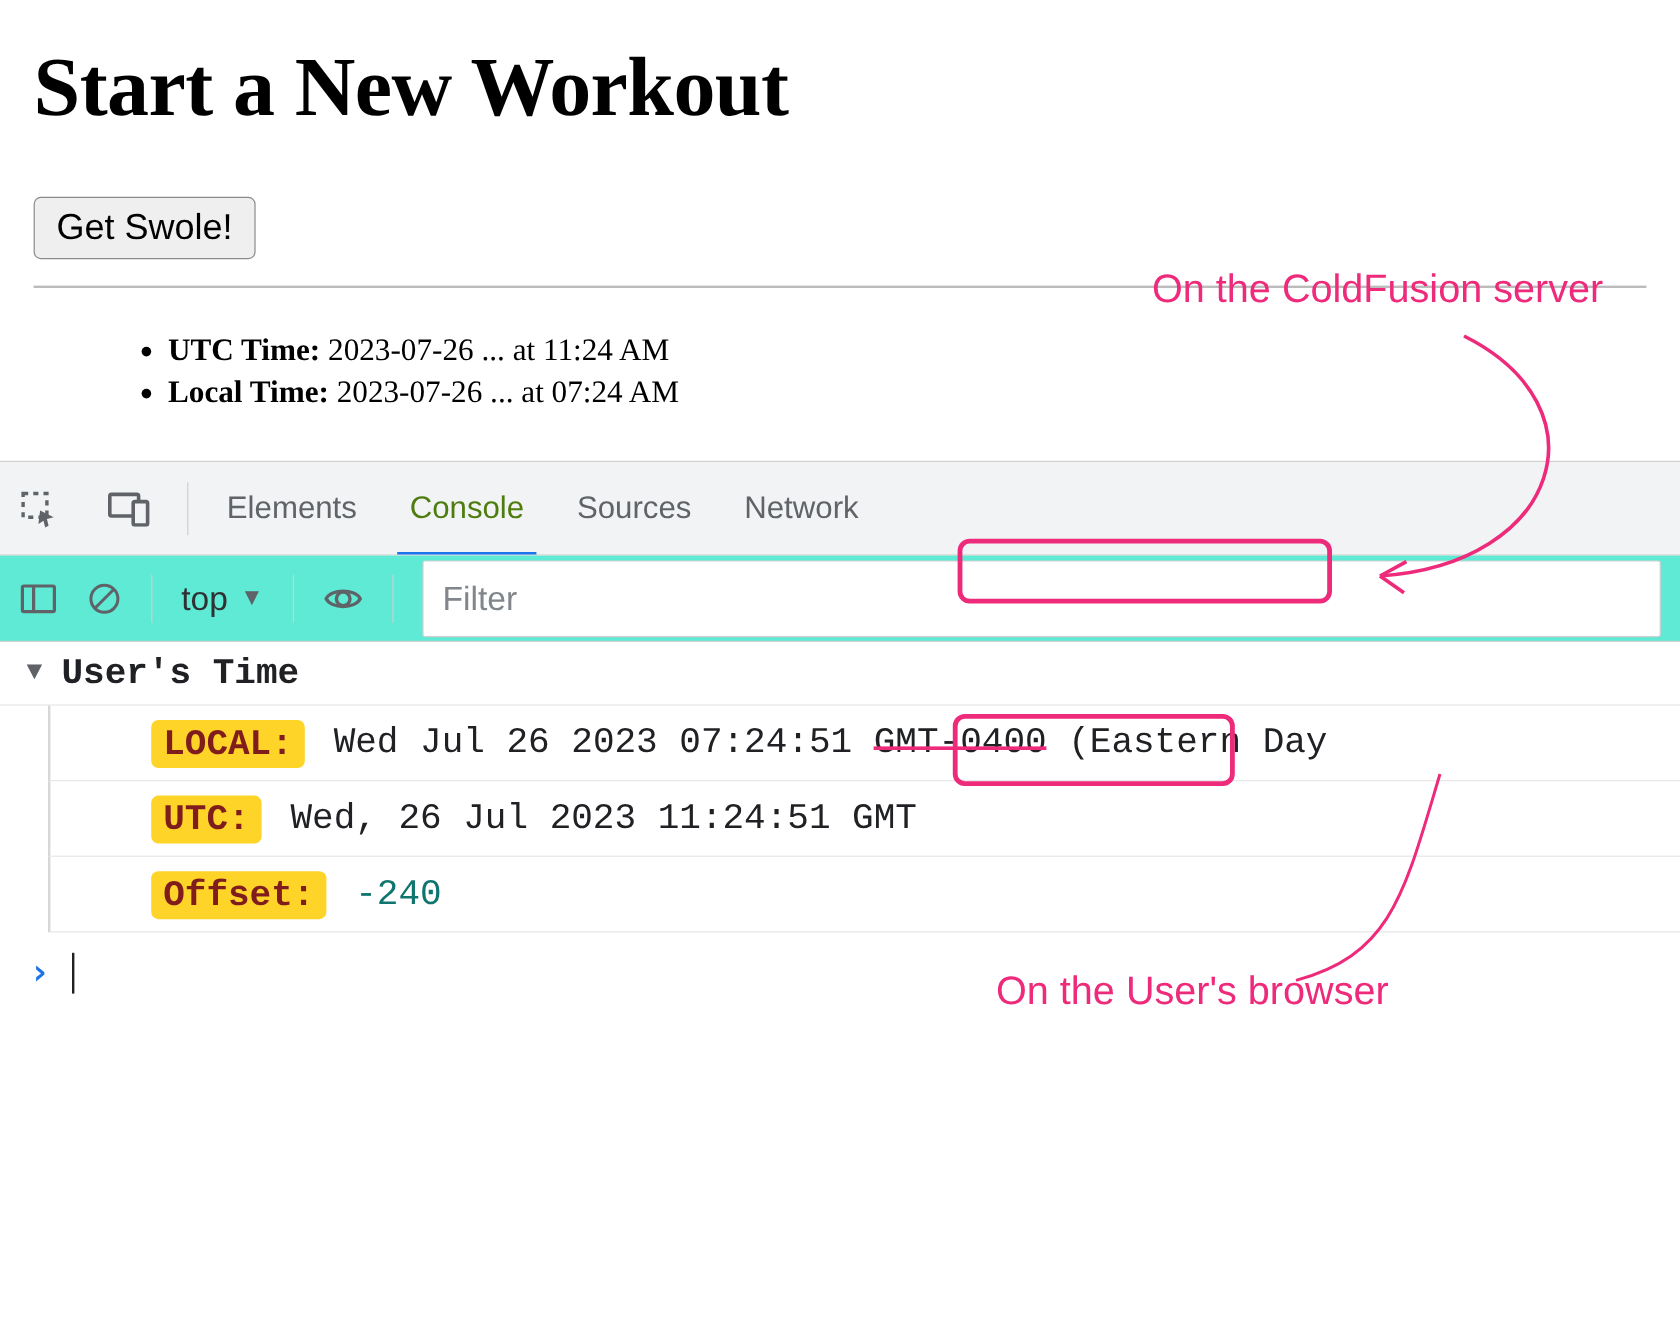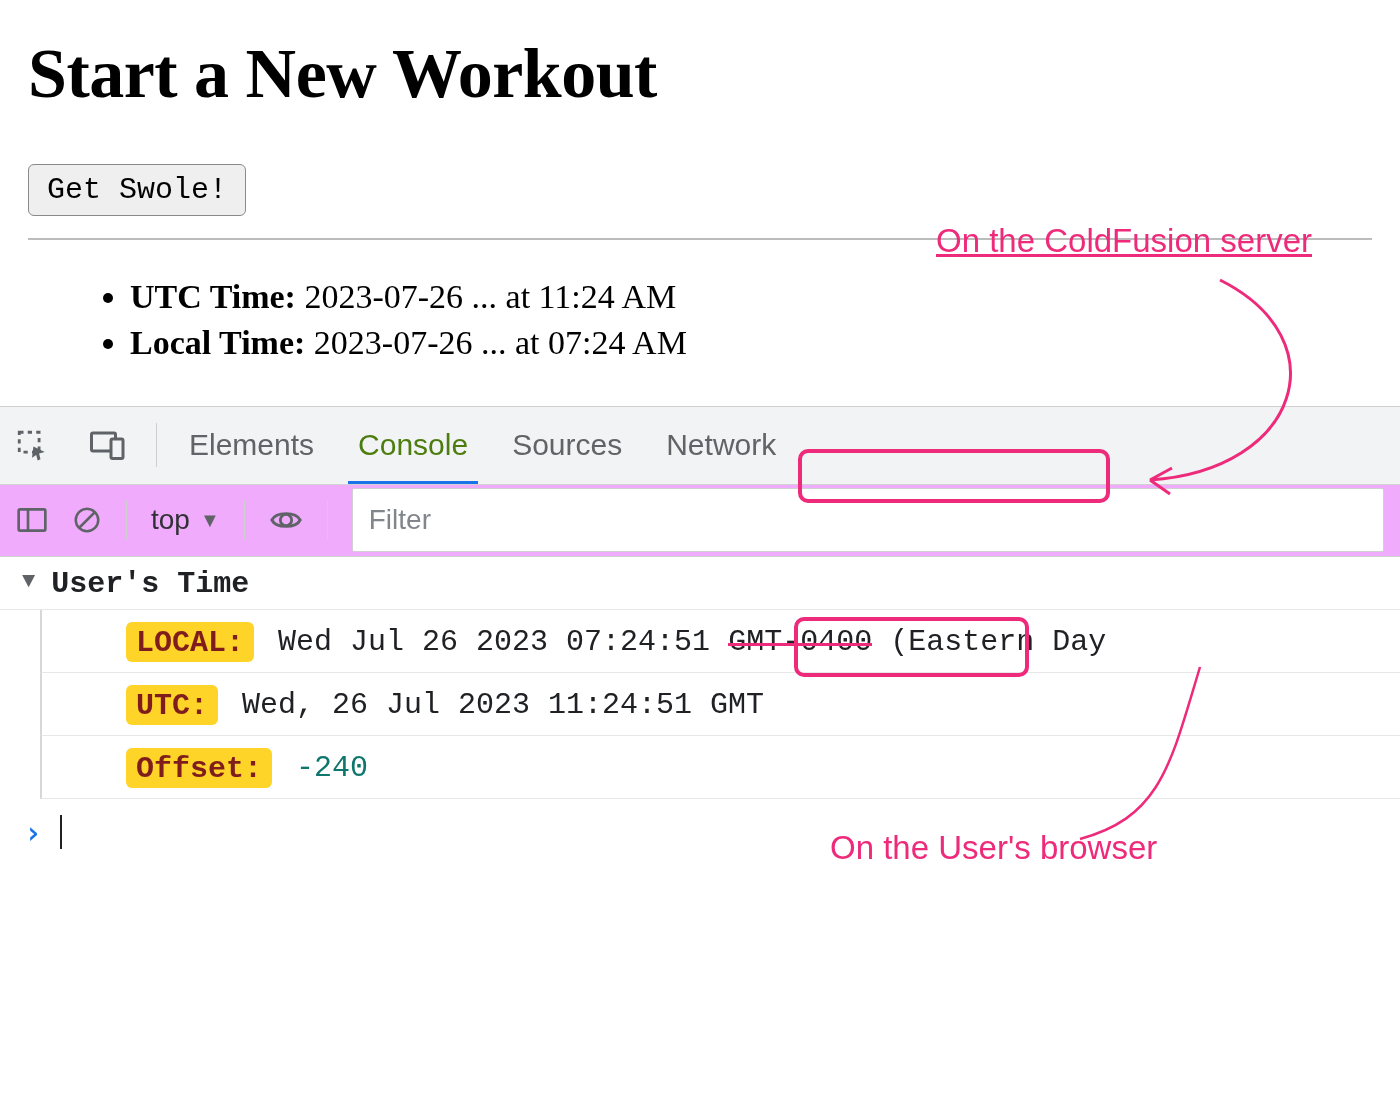--- a/index.html
+++ b/index.html
@@ -18,43 +18,43 @@
     position: relative;
   }
   h1 {
     font-family: Georgia, "Times New Roman", Times, serif;
     font-weight: 700;
     font-size: 70px;
     letter-spacing: -0.5px;
     margin: 10px 0 50px 0;
   }
   .btn {
-    font-family: Liberation Mono, monospace;
+    font-family: Liberation Sans, sans-serif;
     font-size: 30px;
     padding: 8px 18px;
     background: #efefef;
     border: 1px solid #8a8a8a;
     border-radius: 6px;
     cursor: pointer;
   }
   .hr {
     margin-top: 22px;
     border: none;
     border-top: 2px solid #bcbcbc;
   }
   ul.times {
     margin: 34px 0 0 72px;
     padding: 0;
   }
   ul.times li {
     font-family: Georgia, "Times New Roman", Times, serif;
-    font-size: 34px;
+    font-size: 26px;
     line-height: 1.35;
     list-style: disc;
-    margin-left: 30px;
+    margin-left: 40px;
   }
   ul.times li .label { font-weight: 700; }
   ul.times li .val   { font-weight: 400; }
 
   .highlight-box {
     position: absolute;
     border: 4px solid #ee2a7b;
     border-radius: 10px;
     pointer-events: none;
   }
@@ -81,21 +81,21 @@
     border-top: 1px solid #cfcfcf;
   }
   .dt-tabs {
     display: flex;
     align-items: center;
     background: #f1f3f4;
     border-bottom: 1px solid #d2d2d2;
     height: 78px;
     padding: 0 10px;
     gap: 32px;
-    font-size: 30px;
+    font-size: 26px;
     color: #606367;
     overflow: hidden;
   }
   .dt-tabs .icon-slot {
     display: flex;
     align-items: center;
     justify-content: center;
     width: 44px;
   }
   .dt-tabs .divider {
@@ -119,21 +119,21 @@
     content: "";
     position: absolute;
     left: -4px; right: -4px; bottom: -1px;
     height: 4px;
     background: #1a73e8;
   }
 
   .dt-toolbar {
     display: flex;
     align-items: center;
-    background: #f0abfc;
+    background: #5eead4;
     border-bottom: 1px solid #d2d2d2;
     height: 72px;
     padding: 0 16px;
     gap: 24px;
     font-size: 28px;
     color: #5f6368;
   }
   .dt-toolbar .divider {
     width: 1px; height: 40px; background: #cfcfcf;
   }
@@ -249,21 +249,21 @@
     <li>
       <span class="label">Local Time:</span>
       <span class="val">2023-07-26 ... </span><span class="val">at 07:24 AM</span>
     </li>
   </ul>
 
   
   <div class="highlight-box" style="left:798px; top:449px; width:312px; height:54px;"></div>
 
   
-  <div class="pink-text" style="left:936px; top:222px;text-decoration:underline;">On the ColdFusion server</div>
+  <div class="pink-text" style="left:960px; top:222px;">On the ColdFusion server</div>
 </div>
 
 <svg class="overlay" height="640">
   <path d="M 1220 280  C 1340 340, 1300 470, 1150 480" stroke="#ee2a7b" stroke-width="3" fill="none"></path>
 
   <path d="M 1150 480 l 22 -12 M 1150 480 l 20 14" stroke="#ee2a7b" stroke-width="3" fill="none"></path>
 </svg>
 
 <div class="devtools">
 

